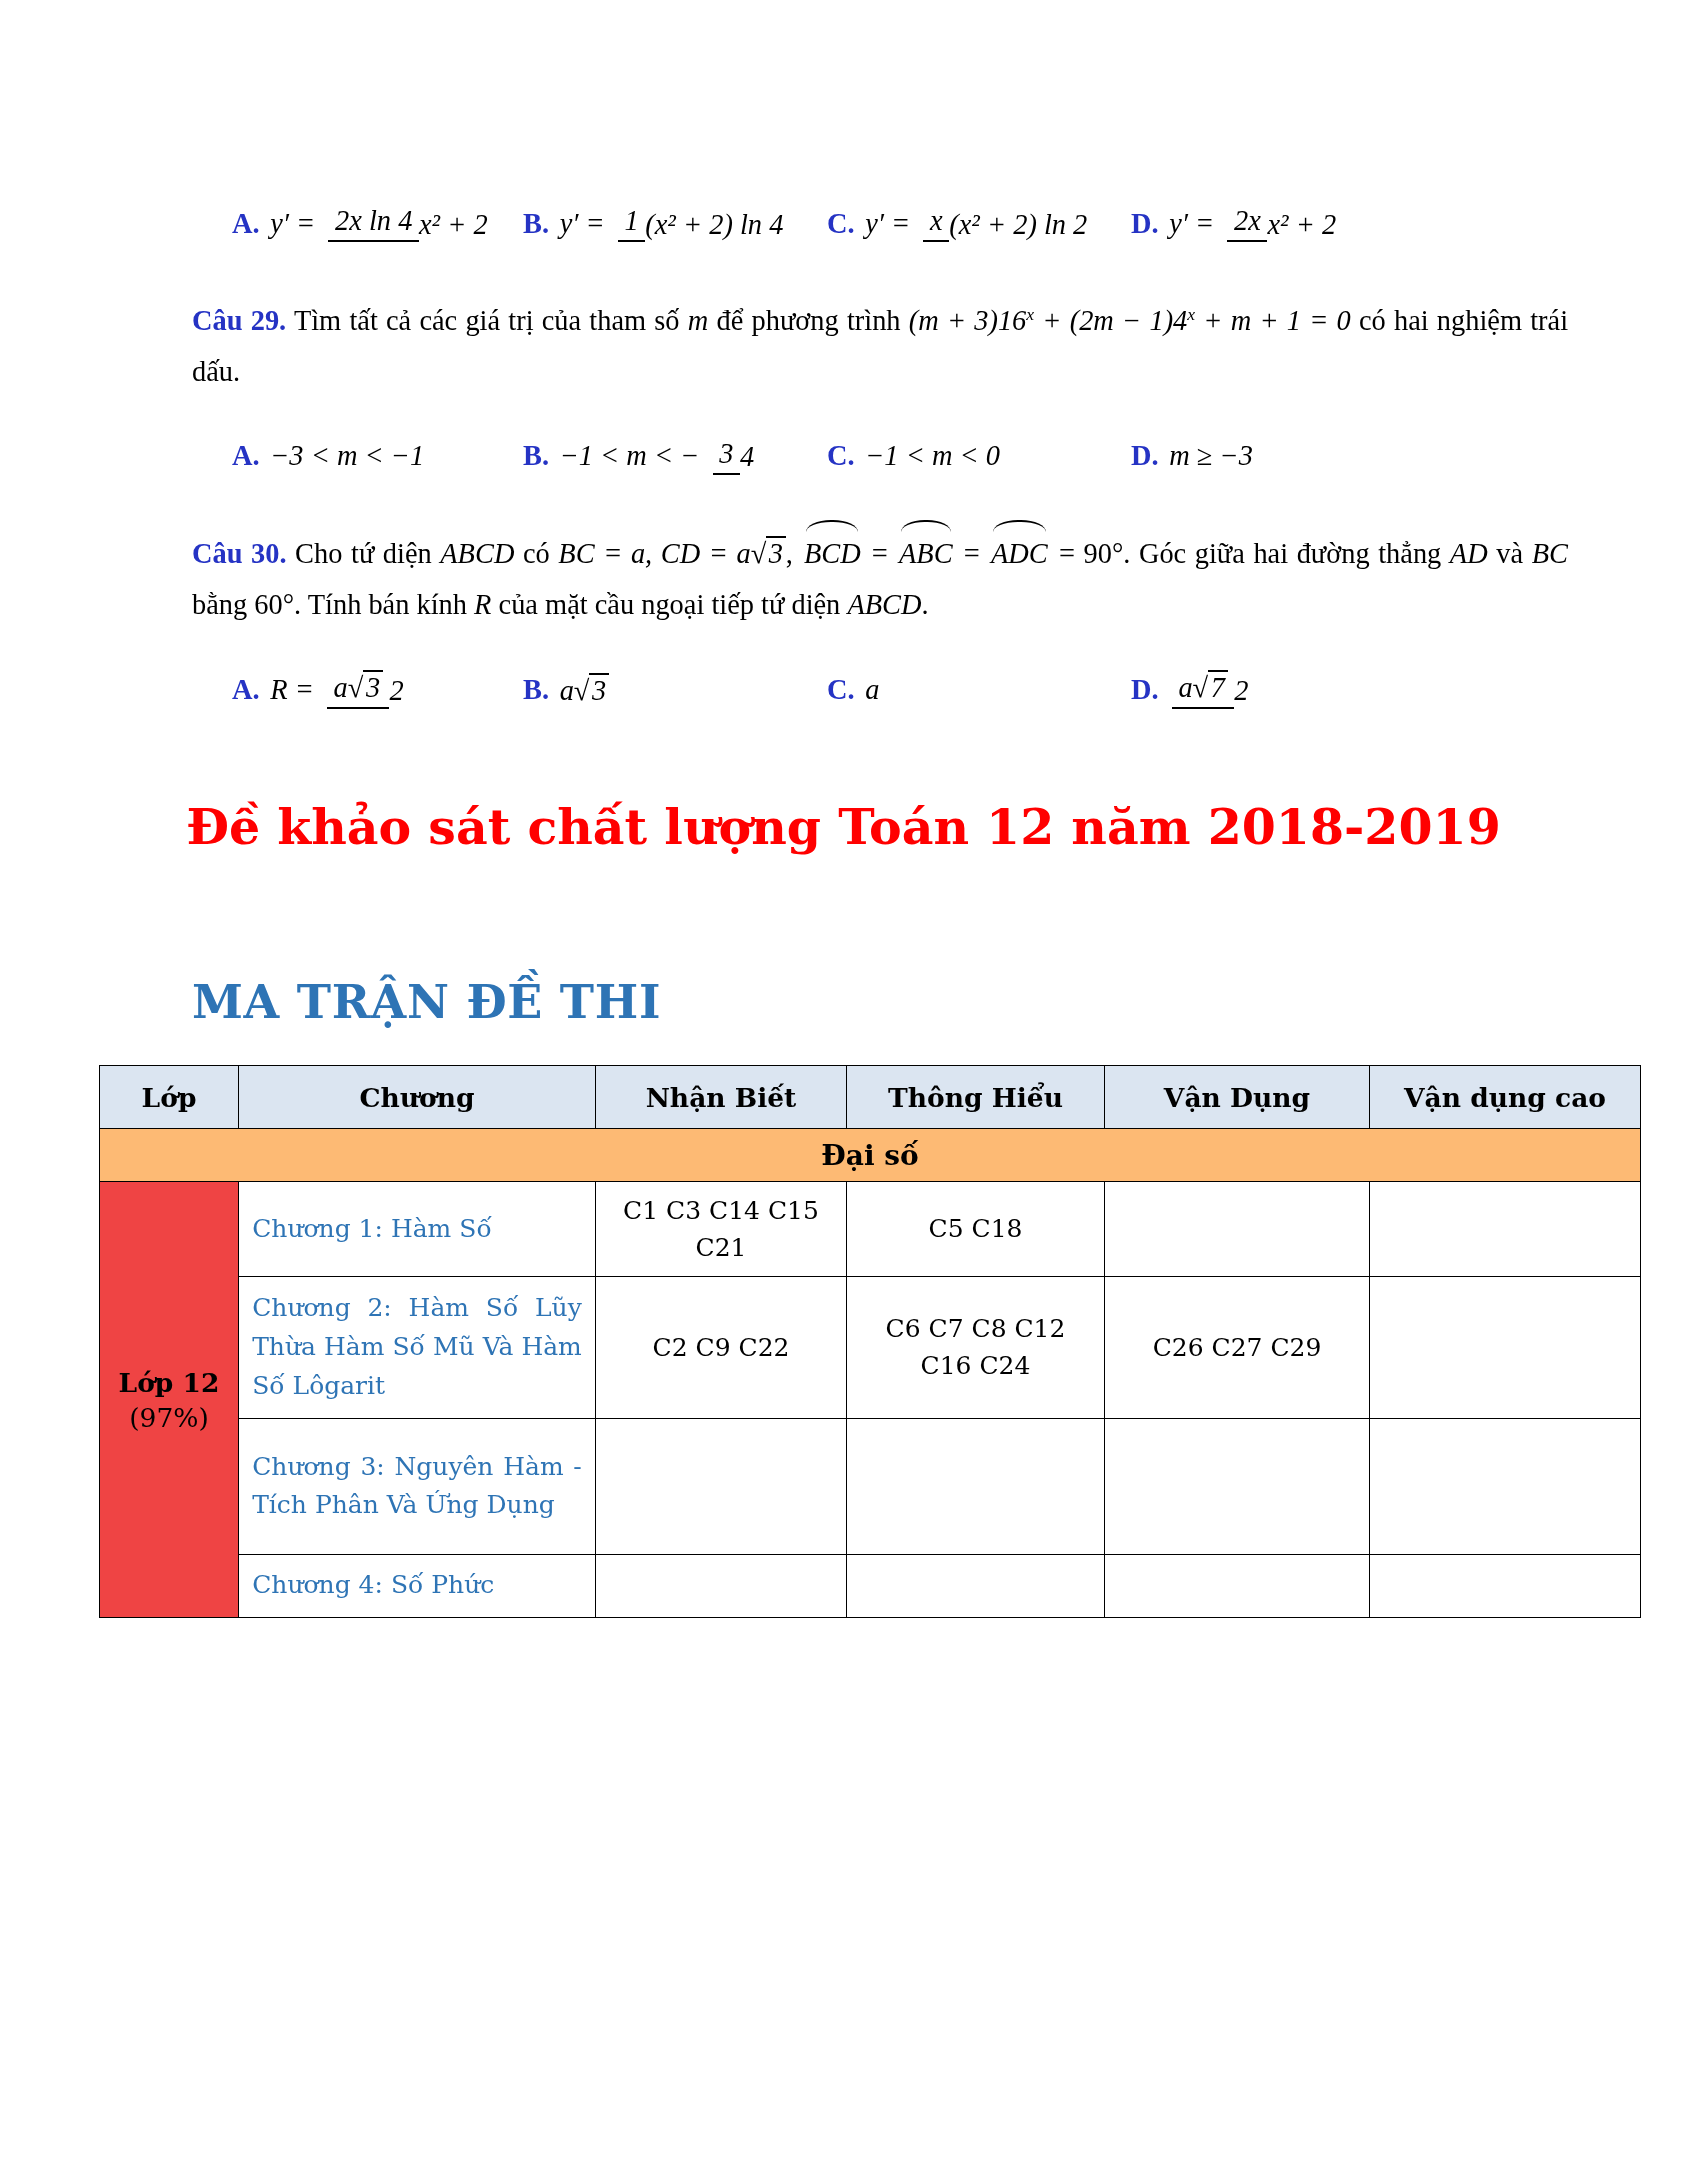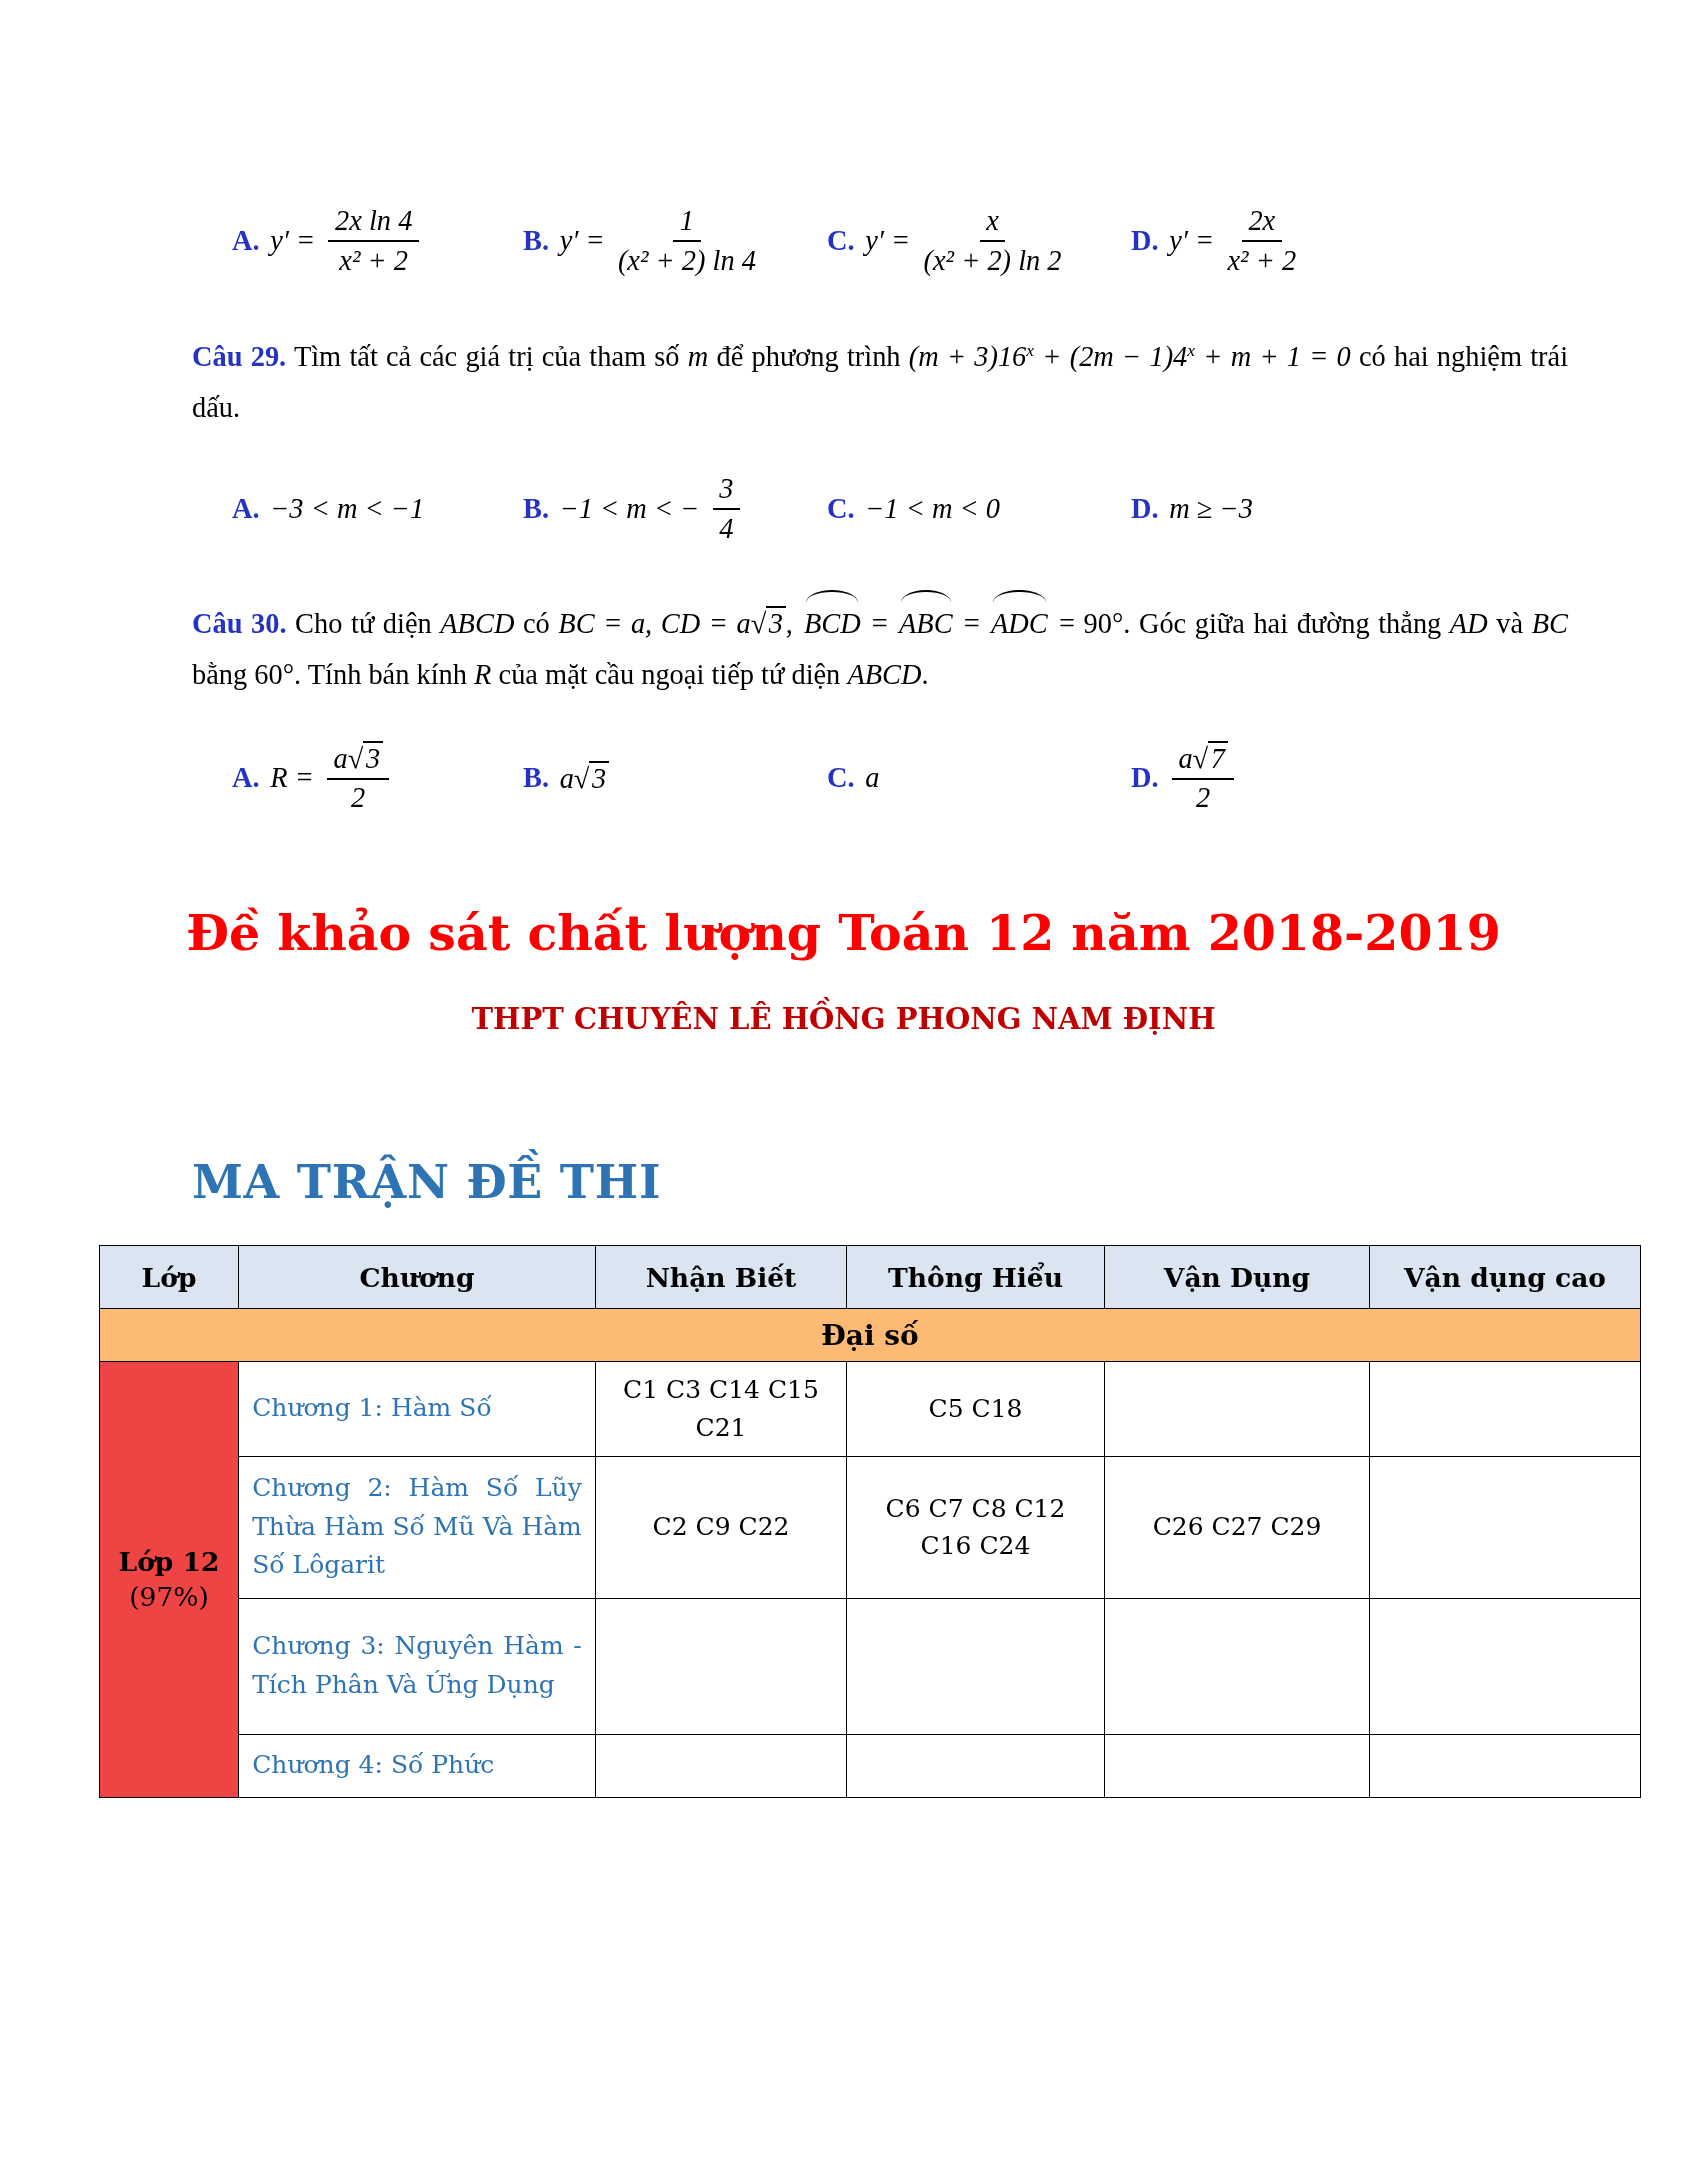--- a/index.html
+++ b/index.html
@@ -24,21 +24,20 @@
     padding-left: 40px;
     margin: 40px 0;
   }
   .option { display: flex; align-items: center; gap: 10.6px; }
   .opt-label { color: #2533C4; font-weight: bold; }
   .math { font-style: italic; }
   .opt-text, .opt-lead { font-style: italic; }
   
   .frac {
     display: inline-flex;
-    flex-direction: column;
     align-items: center;
     text-align: center;
     line-height: 1.15;
     font-style: italic;
     margin: 0 2.6px;
     justify-content: flex-end;
   }
   .frac .num { border-bottom: 2px solid #000; padding: 0 6.6px 2.6px; display:inline-flex; align-items:baseline; }
   .frac .den { padding-top: 2.6px; }
   
@@ -272,21 +271,20 @@
               <span class="rad">7</span>
             </span>
             <span class="den">2</span>
           </span>
       </div>
     </div>
 
   </section>
 
   <h1 class="doc-title">Đề khảo sát chất lượng Toán 12 năm 2018-2019</h1>
-  <h2 class="doc-subtitle">THPT CHUYÊN LÊ HỒNG PHONG NAM ĐỊNH</h2>
   <h2 class="section-heading">MA TRẬN ĐỀ THI</h2>
 
   <table class="matrix">
     <colgroup>
       <col style="width:139px">
         <col style="width:357px">
         <col style="width:251px">
         <col style="width:258px">
         <col style="width:265px">
         <col style="width:271px">

